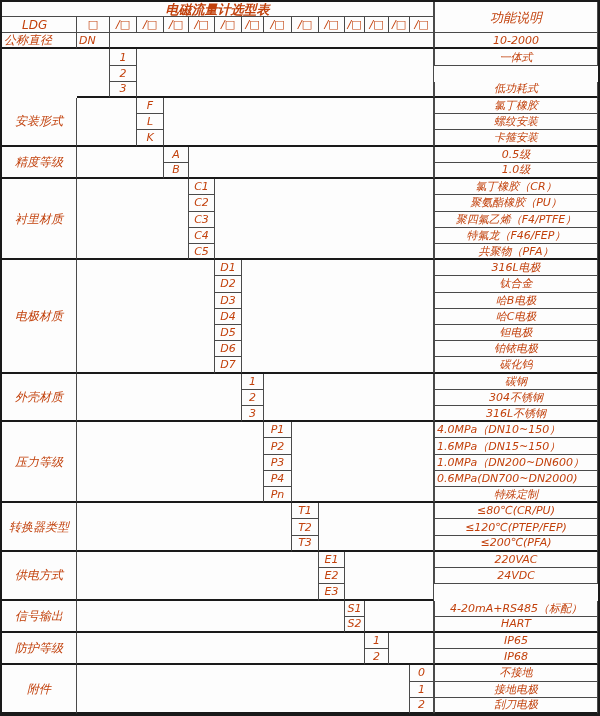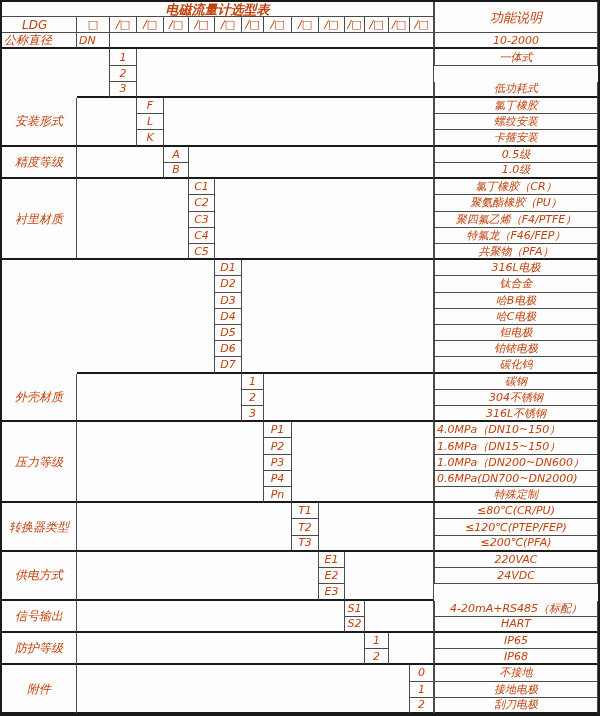--- a/index.html
+++ b/index.html
@@ -99,20 +99,21 @@
   <div class="cell code" style="grid-row:14;grid-column:6/7">C3</div>
   <div class="cell code" style="grid-row:15;grid-column:6/7">C4</div>
   <div class="cell code gb" style="grid-row:16;grid-column:6/7">C5</div>
   <div class="cell gb" style="grid-row:12/17;grid-column:7/16"></div>
   <div class="cell desc" style="grid-row:12;grid-column:16/17">氯丁橡胶（CR）</div>
   <div class="cell desc" style="grid-row:13;grid-column:16/17">聚氨酯橡胶（PU）</div>
   <div class="cell desc" style="grid-row:14;grid-column:16/17">聚四氟乙烯（F4/PTFE）</div>
   <div class="cell desc" style="grid-row:15;grid-column:16/17">特氟龙（F46/FEP）</div>
   <div class="cell desc gb" style="grid-row:16;grid-column:16/17">共聚物（PFA）</div>
 
+  <div class="cell lab gb" style="grid-row:17/24;grid-column:1/2">电极材质</div>
   <div class="cell gb" style="grid-row:17/24;grid-column:2/7"></div>
   <div class="cell code" style="grid-row:17;grid-column:7/8">D1</div>
   <div class="cell code" style="grid-row:18;grid-column:7/8">D2</div>
   <div class="cell code" style="grid-row:19;grid-column:7/8">D3</div>
   <div class="cell code" style="grid-row:20;grid-column:7/8">D4</div>
   <div class="cell code" style="grid-row:21;grid-column:7/8">D5</div>
   <div class="cell code" style="grid-row:22;grid-column:7/8">D6</div>
   <div class="cell code gb" style="grid-row:23;grid-column:7/8">D7</div>
   <div class="cell gb" style="grid-row:17/24;grid-column:8/16"></div>
   <div class="cell desc" style="grid-row:17;grid-column:16/17">316L电极</div>

